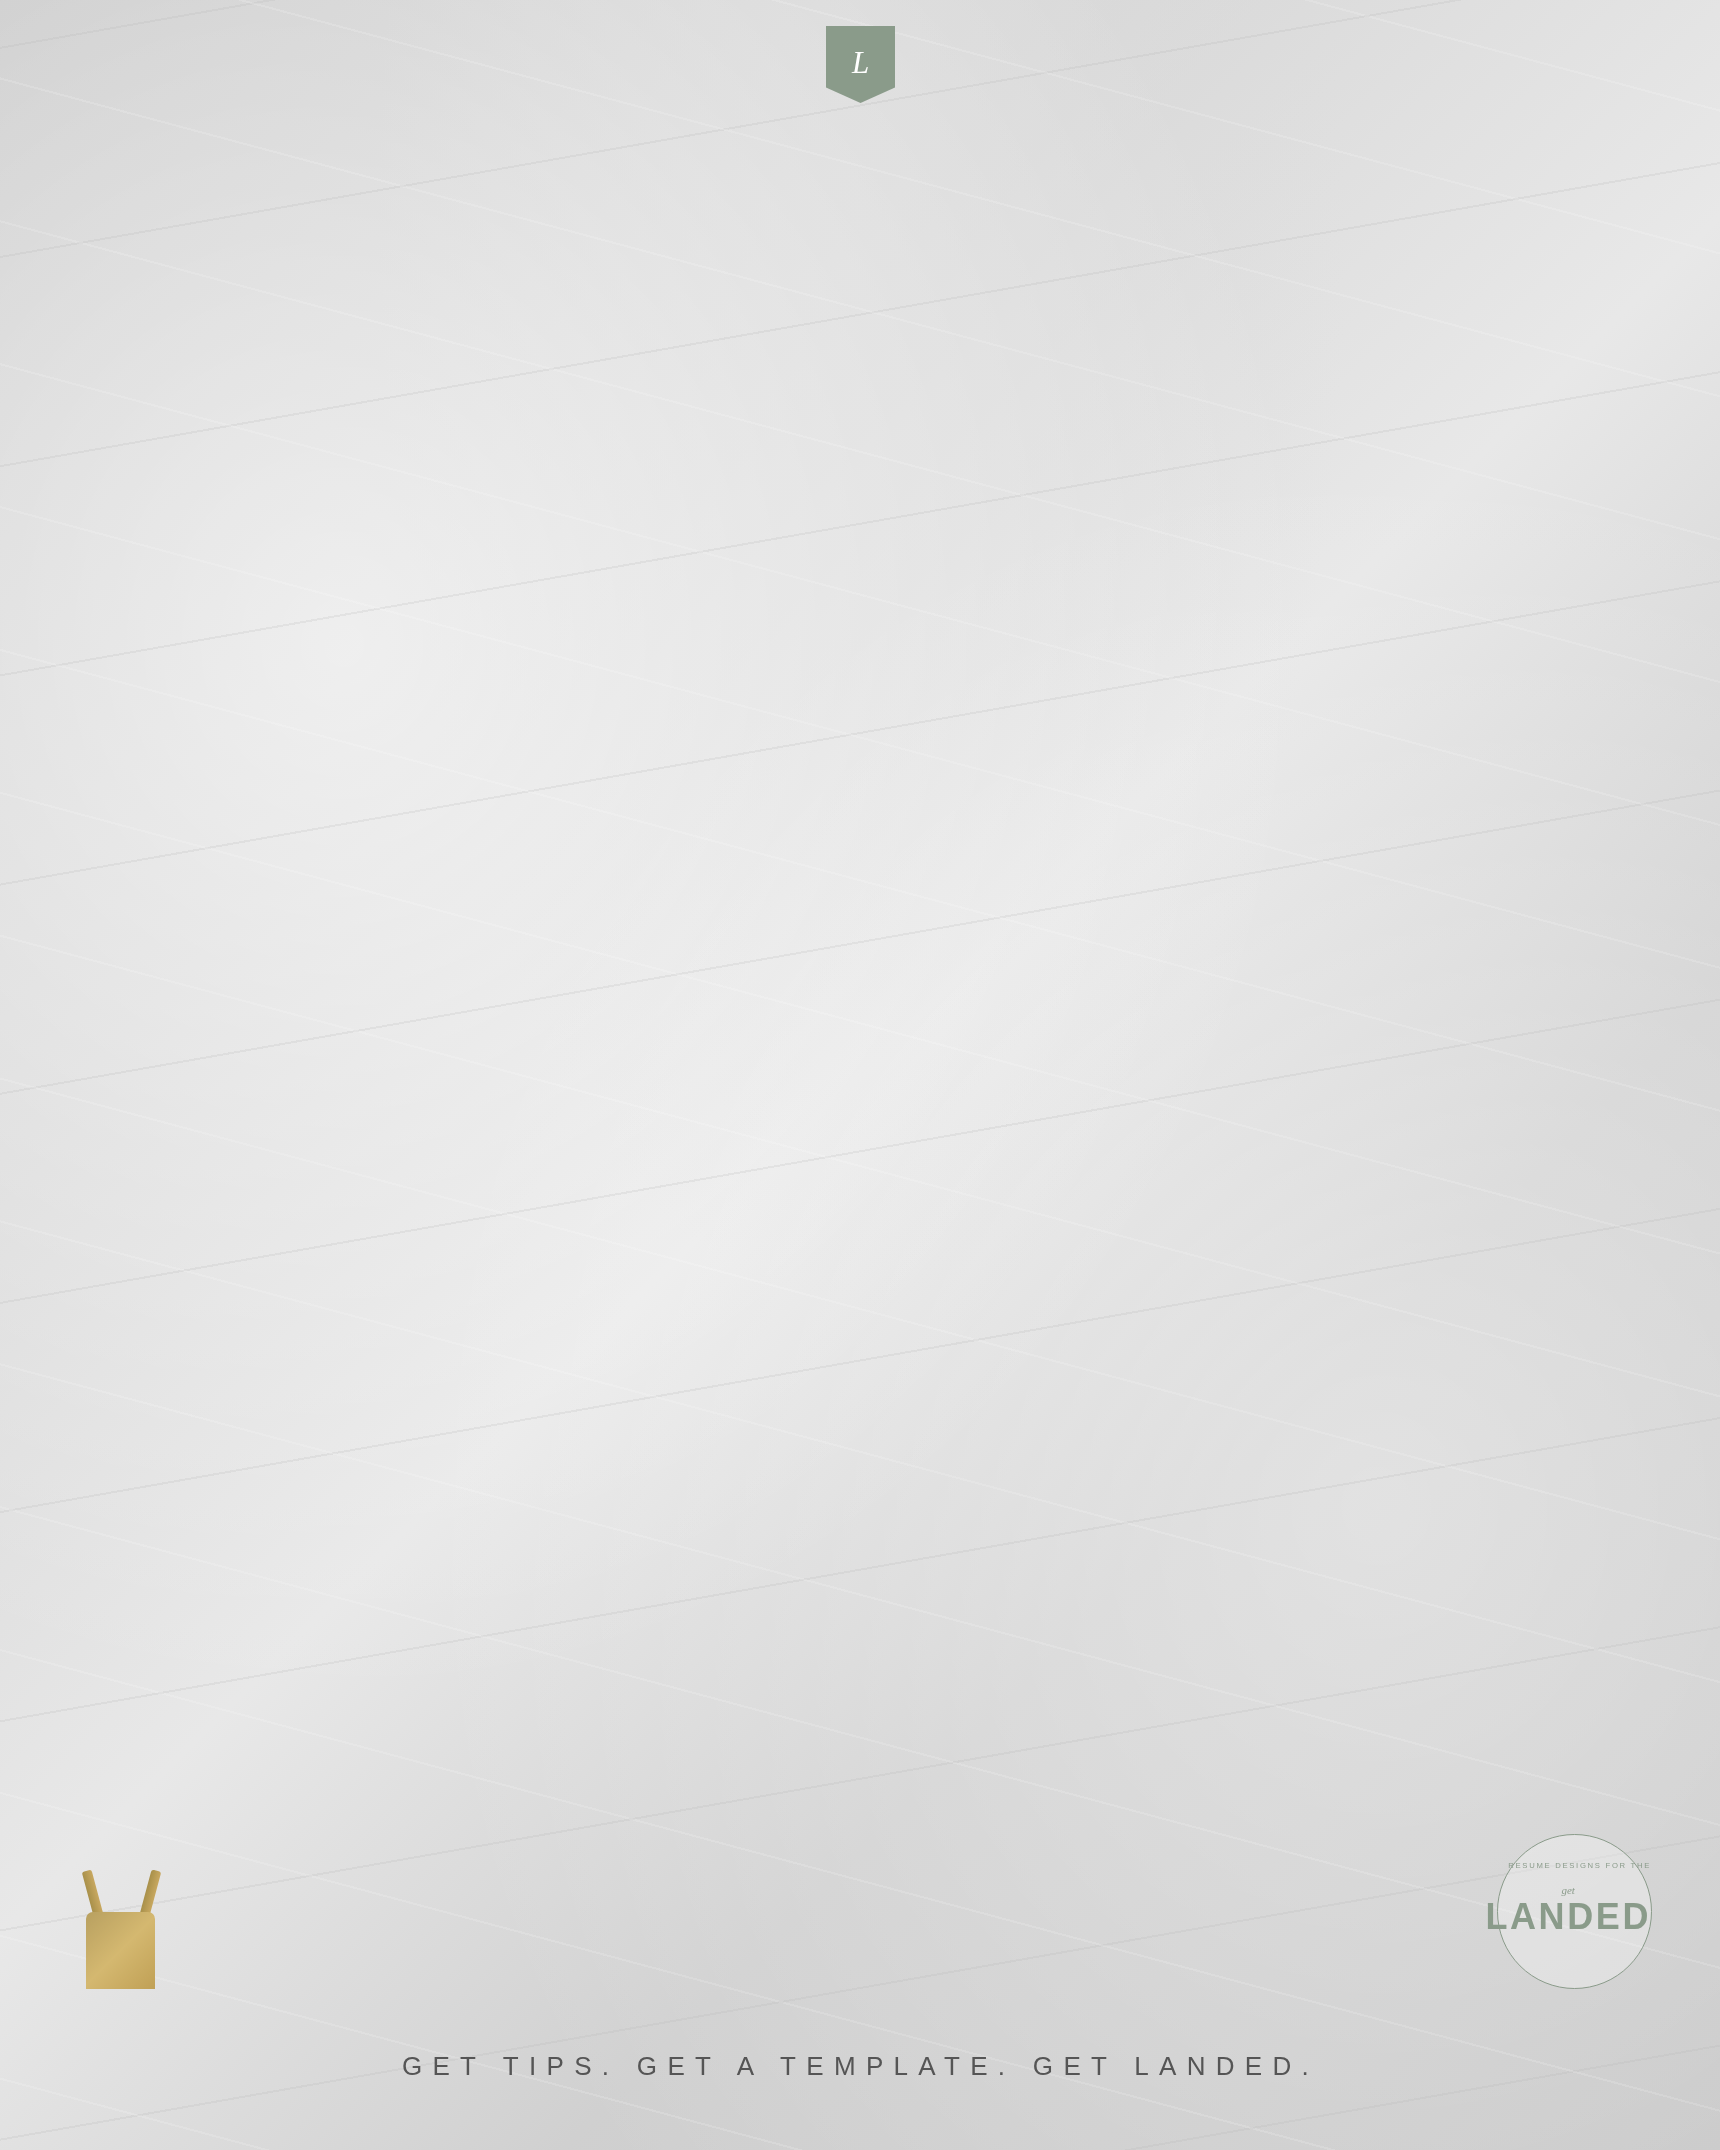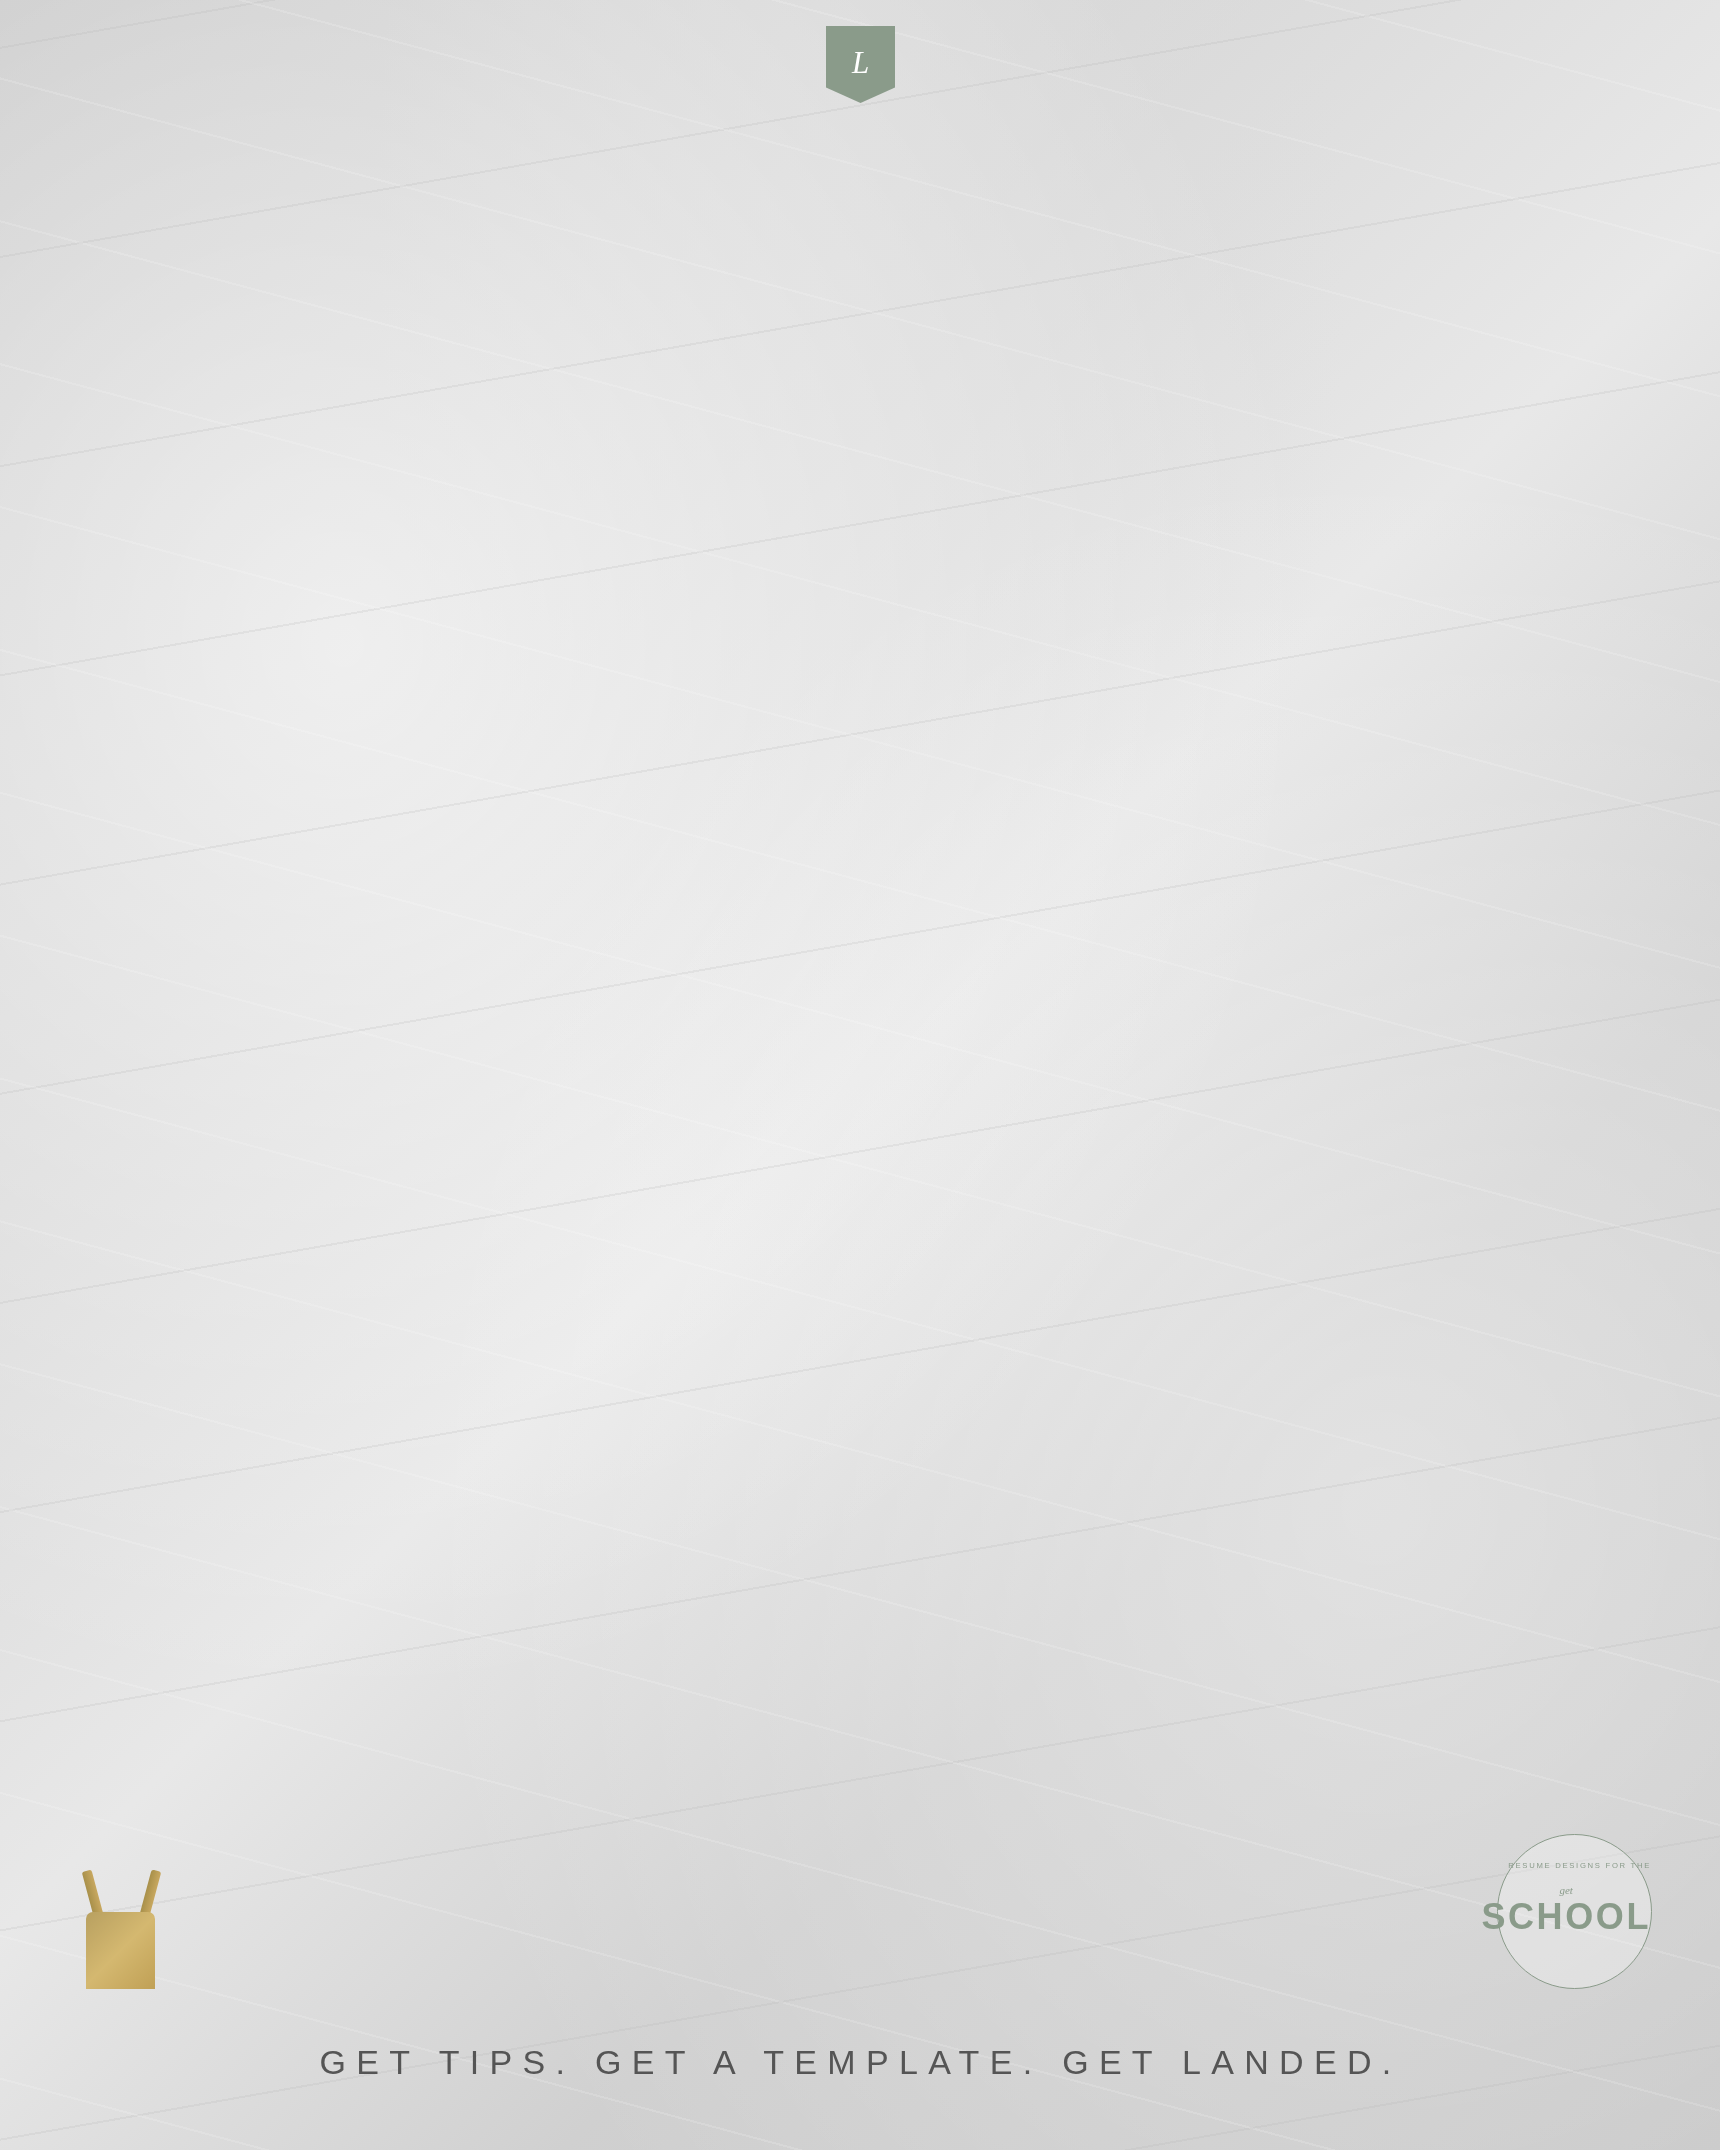--- a/index.html
+++ b/index.html
@@ -447,21 +447,21 @@
     }
 
     
     .footer-tagline {
       position: absolute;
       bottom: 69px;
       left: 0;
       right: 0;
       text-align: center;
       font-family: 'Arial', sans-serif;
-      font-size: 34px;
+      font-size: 26px;
       font-weight: 300;
       letter-spacing: 10.3px;
       color: #555;
       text-transform: uppercase;
     }
 
     .resume-bottom-line {
       border: none;
       border-top: 1.7px solid #9ab5a5;
       margin: 26px 0 17px 0;
@@ -640,21 +640,21 @@
         <div class="binder-clip-arm-right"></div>
         <div class="binder-clip-body"></div>
       </div>
     </div>
 
     <div class="bottom-right-badge">
       <div class="circle-badge">
         <div class="circle-badge-text-top">RESUME DESIGNS FOR THE</div>
         <div class="circle-badge-main">
           <div style="font-size:11px; color:#8a9b8a; font-family:'Georgia',serif; font-style:italic;">get</div>
-          <div style="font-size:36px; font-weight:bold; color:#8a9b8a; font-family:'Arial',sans-serif; letter-spacing:2.6px;">SCHOOL</div>
+          <div style="font-size:36px; font-weight:bold; color:#8a9b8a; font-family:'Arial',sans-serif; letter-spacing:2.6px;">LANDED</div>
         </div>
       </div>
     </div>
   </div>
 
   <div class="footer-tagline">GET TIPS. GET A TEMPLATE. GET LANDED.</div>
 
 </div>
 
 

